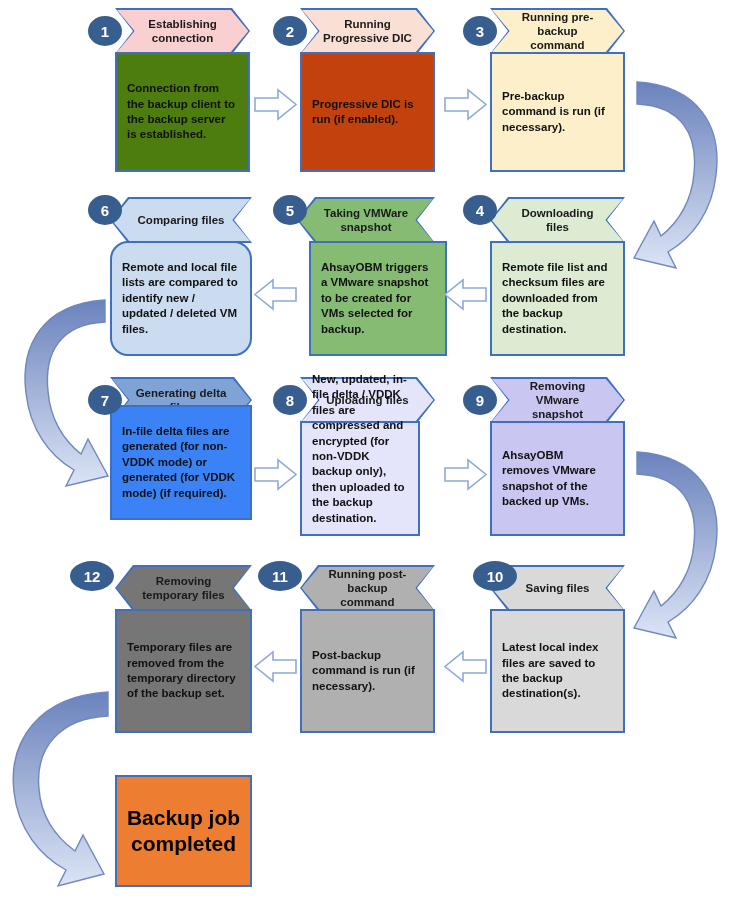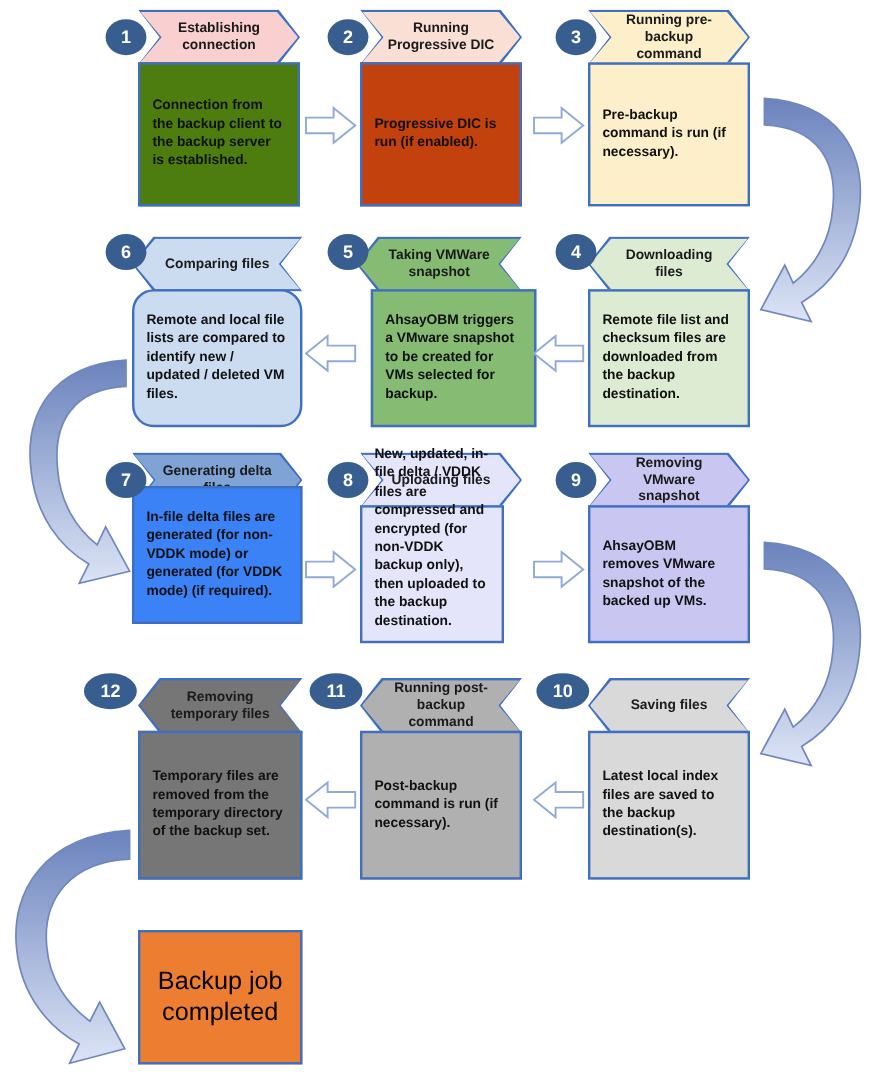--- a/index.html
+++ b/index.html
@@ -59,21 +59,21 @@
   
   .conn{position:absolute;z-index:4;}
 
   
   .finalbox{
     position:absolute;
     border:2px solid #3f6fc0;
     background:#ed7d31;
     display:flex;align-items:center;justify-content:center;
     text-align:center;
-    font-size:21px;font-weight:normal;line-height:1.25;
+    font-size:21px;font-weight:bold;line-height:1.25;
     color:#000;
     box-sizing:border-box;
   }
 
   .curve{position:absolute;z-index:1;}
 </style>
 </head>
 <body>
 
 <div class="stage">
@@ -332,21 +332,21 @@
   <div class="step" style="left:490px;top:565px;width:135px;">
     <div class="chev-wrap">
       <div class="chev-border chev lf"></div>
       <div class="chev-fill chev lf" style="background:#d9d9d9;"></div>
       <div class="chev lf">Saving files</div>
     </div>
     <div class="body" style="top:44px;width:135px;height:124px;background:#d9d9d9;">
       <span>Latest local index files are saved to the backup destination(s).</span>
     </div>
   </div>
-  <div class="badge wide" style="left:447px;top:561px;">
+  <div class="badge wide" style="left:473px;top:561px;">
     <span>10</span>
   </div>
 
   <svg class="conn" style="left:254px;top:650px;" width="44" height="34">
     <polygon points="42,10 19,10 19,2 1,16.5 19,31 19,23 42,23" fill="#ffffff" stroke="#8fa9d8" stroke-width="1.6"></polygon>
   </svg>
 
   <svg class="conn" style="left:444px;top:650px;" width="44" height="34">
     <polygon points="42,10 19,10 19,2 1,16.5 19,31 19,23 42,23" fill="#ffffff" stroke="#8fa9d8" stroke-width="1.6"></polygon>
   </svg>

